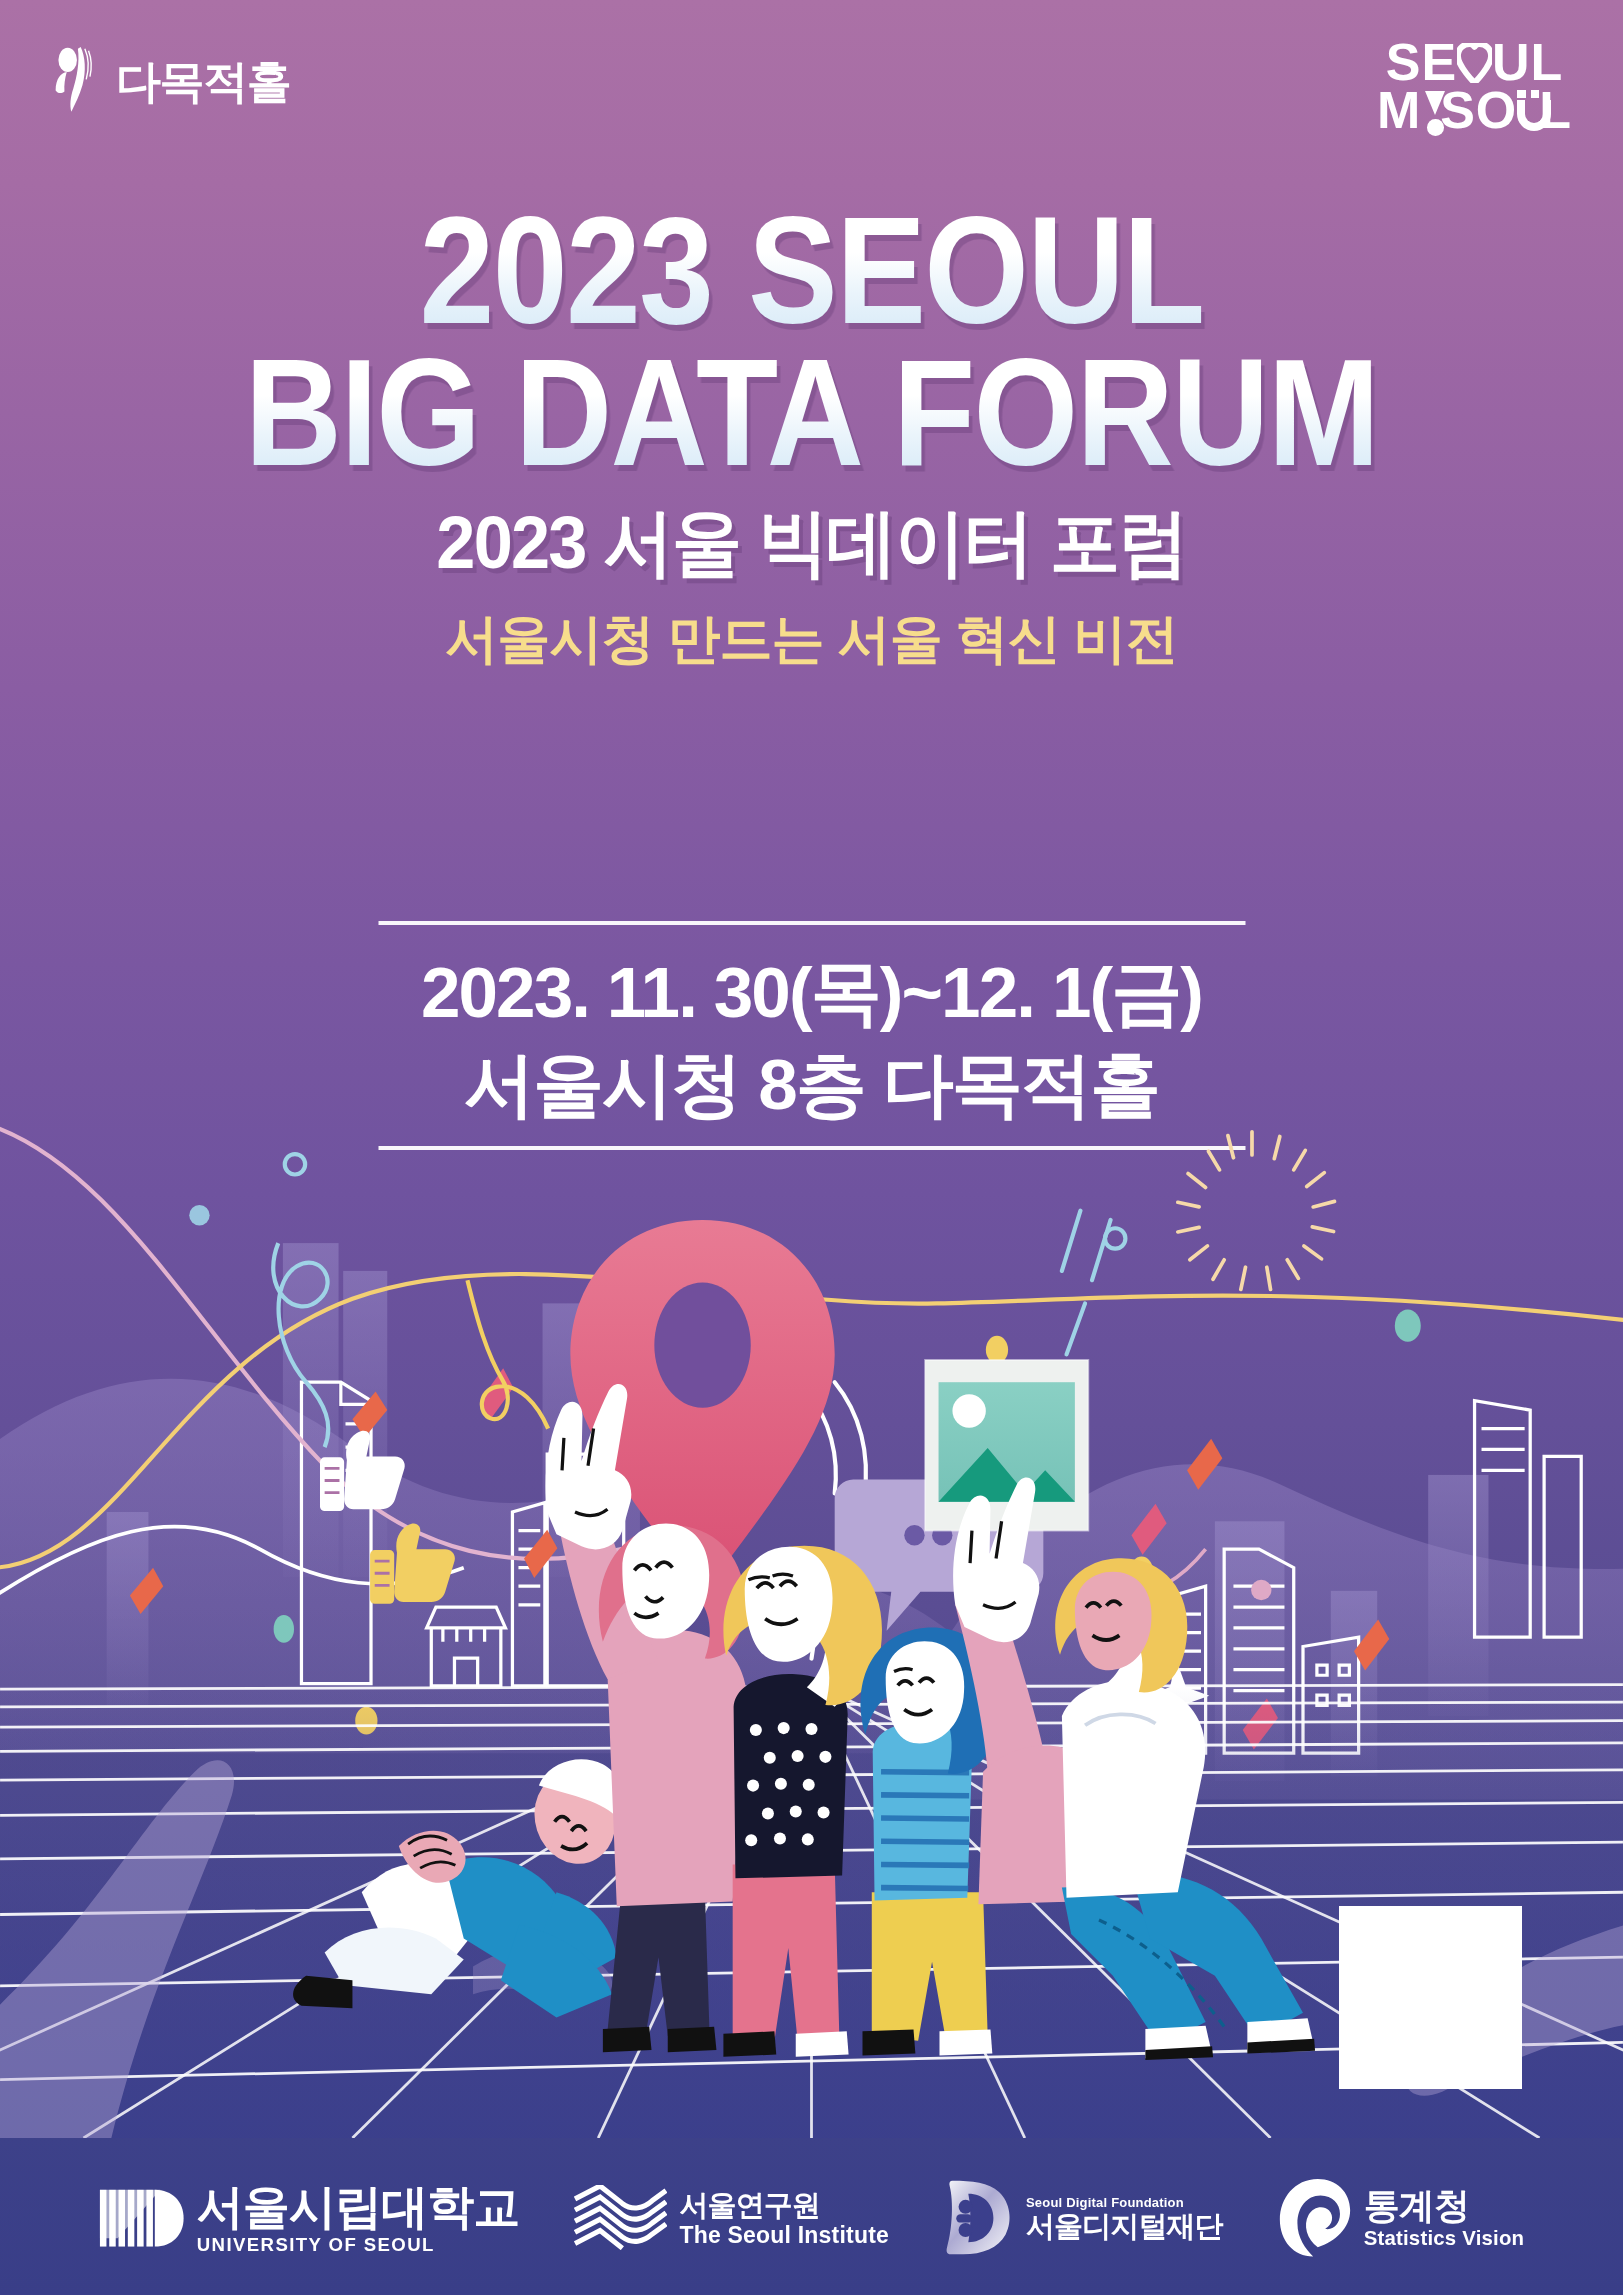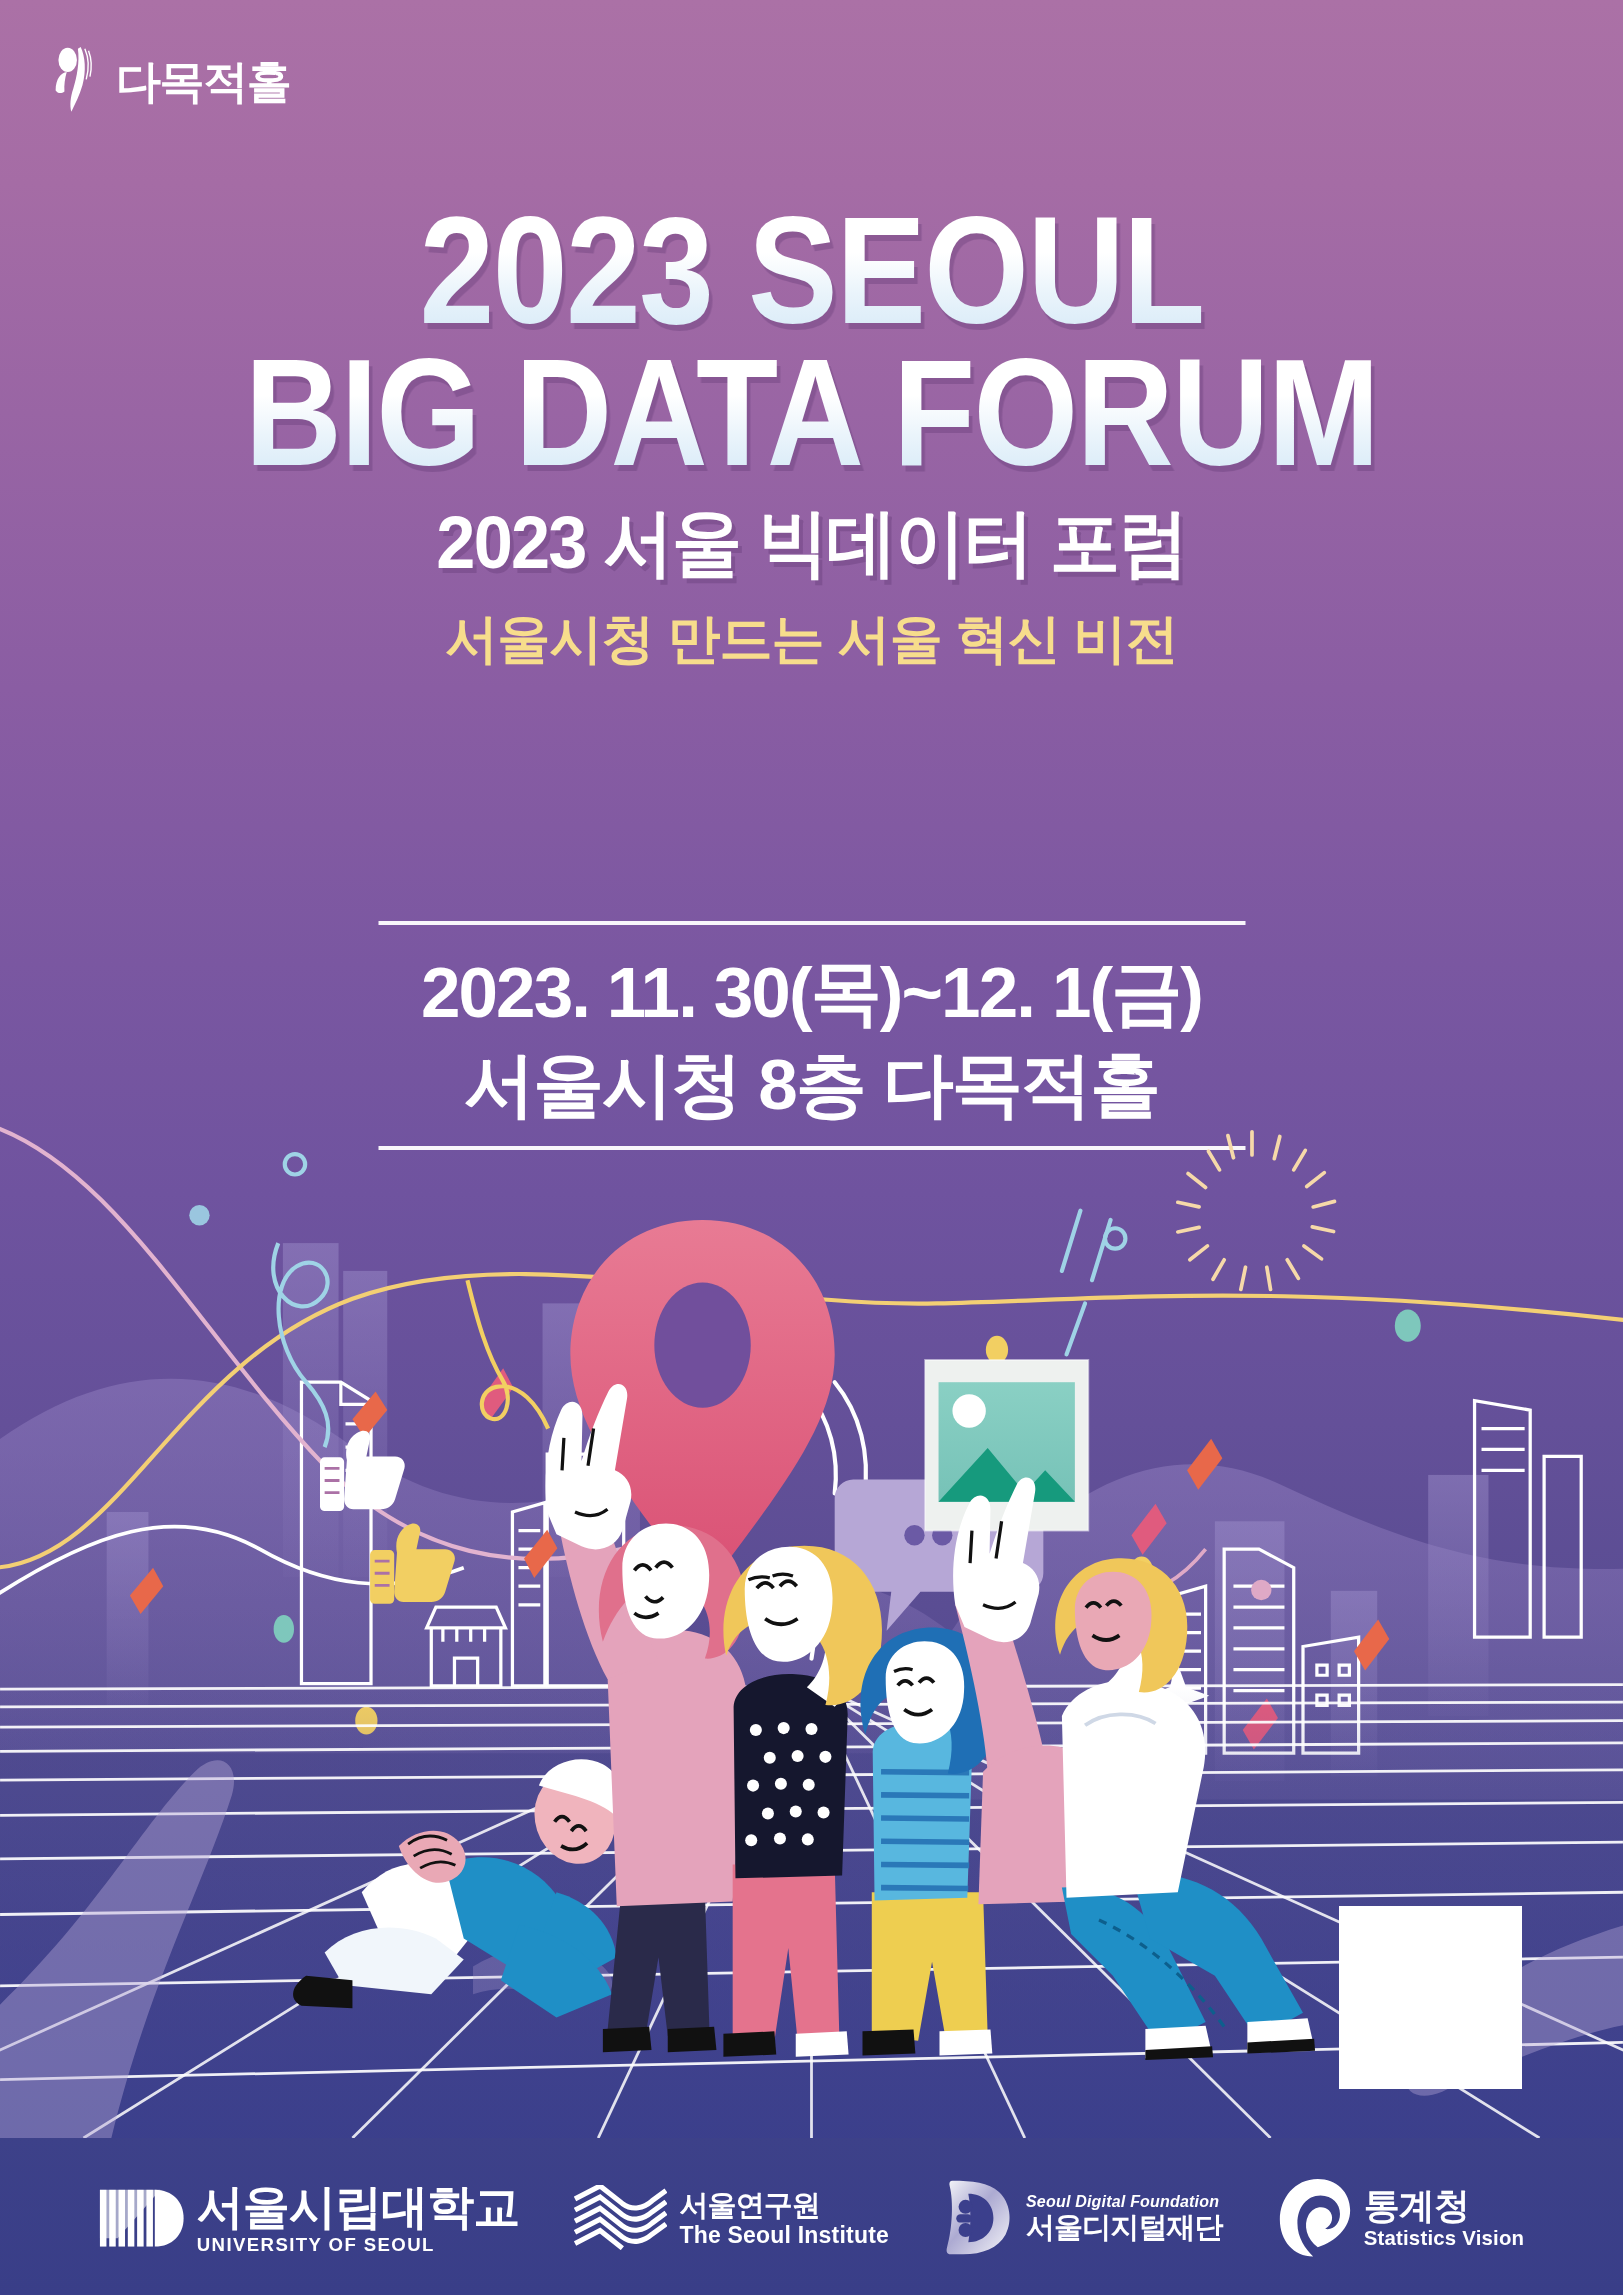--- a/index.html
+++ b/index.html
@@ -143,21 +143,21 @@
   .logo { display:flex; align-items:center; gap:12px; }
   .logo .mark { flex:0 0 auto; }
   .logo .lbl { line-height:1.05; }
   .lbl .ko { font-weight:800; letter-spacing:-0.9px; display:block; }
   .lbl .en { font-weight:700; letter-spacing:0.2px; display:block; }
 
   .uos .ko { font-size:47px; }
   .uos .en { font-size:18.6px; letter-spacing:1.4px; margin-top:3.7px; }
   .tsi .ko { font-size:29px; }
   .tsi .en { font-size:23px; margin-top:2.8px; }
-  .sdf .en { font-size:16px; margin-bottom:1px; letter-spacing:0.2px;font-style:italic;}
+  .sdf .en { font-size:13px; margin-bottom:1px; letter-spacing:0.2px;}
   .sdf .ko { font-size:29px; }
   .sk2 .ko { font-size:36px; }
   .sk2 .en { font-size:20.4px; margin-top:2.8px; }
 </style>
 </head>
 <body>
 
 <div id="poster">
 
   <div class="hdr-left">
@@ -166,20 +166,45 @@
         <ellipse cx="36" cy="30" rx="20" ry="26" fill="#fff"></ellipse>
         <path d="M10 96 C10 70 22 58 34 56 C30 70 28 84 29 98 C22 104 14 102 10 96Z" fill="#fff"></path>
         <path d="M64 2 C74 22 76 54 68 84 C62 106 52 124 44 142 C40 128 42 110 48 92 C56 66 62 34 58 6 Z" fill="#fff"></path>
         <path d="M73 6 C81 24 82 50 76 72" stroke="#fff" stroke-width="3" fill="none"></path>
         <path d="M81 10 C88 28 88 48 84 66" stroke="#fff" stroke-width="3" fill="none"></path>
       </svg>
     </span>
     <span class="hdr-left-text">다목적홀</span>
   </div>
 
+  <div class="hdr-right">
+    <div class="smy-row">
+      <span>SE</span>
+      <span class="heart-o">
+        <svg viewBox="0 0 76 86">
+          <path d="M38 86 C38 86 2 50 2 28 C2 10 16 2 27 2 C34 2 38 8 38 8 C38 8 42 2 49 2 C60 2 74 10 74 28 C74 50 38 86 38 86Z" fill="none" stroke="#fff" stroke-width="13" stroke-linejoin="round"></path>
+        </svg>
+      </span>
+      <span>UL</span>
+    </div>
+    <div class="smy-row">
+      <span>M</span>
+      <span class="excl-mark">
+        <span class="tri"></span>
+          <span class="dot"></span>
+      </span>
+      <span>SO</span>
+      <span class="u-glyph">
+        <span class="d1"></span>
+          <span class="d2"></span>
+          <span class="cup"></span>
+      </span>
+      <span>L</span>
+    </div>
+  </div>
 
   <div class="title-wrap">
     <div class="big-title">2023 SEOUL</div>
     <div class="big-title">BIG DATA FORUM</div>
     <div class="ko-title">2023 서울 빅데이터 포럼</div>
     <div class="tagline">
       <div class="tag-ko">서울시청 만드는 서울 혁신 비전</div>
     </div>
   </div>
 

